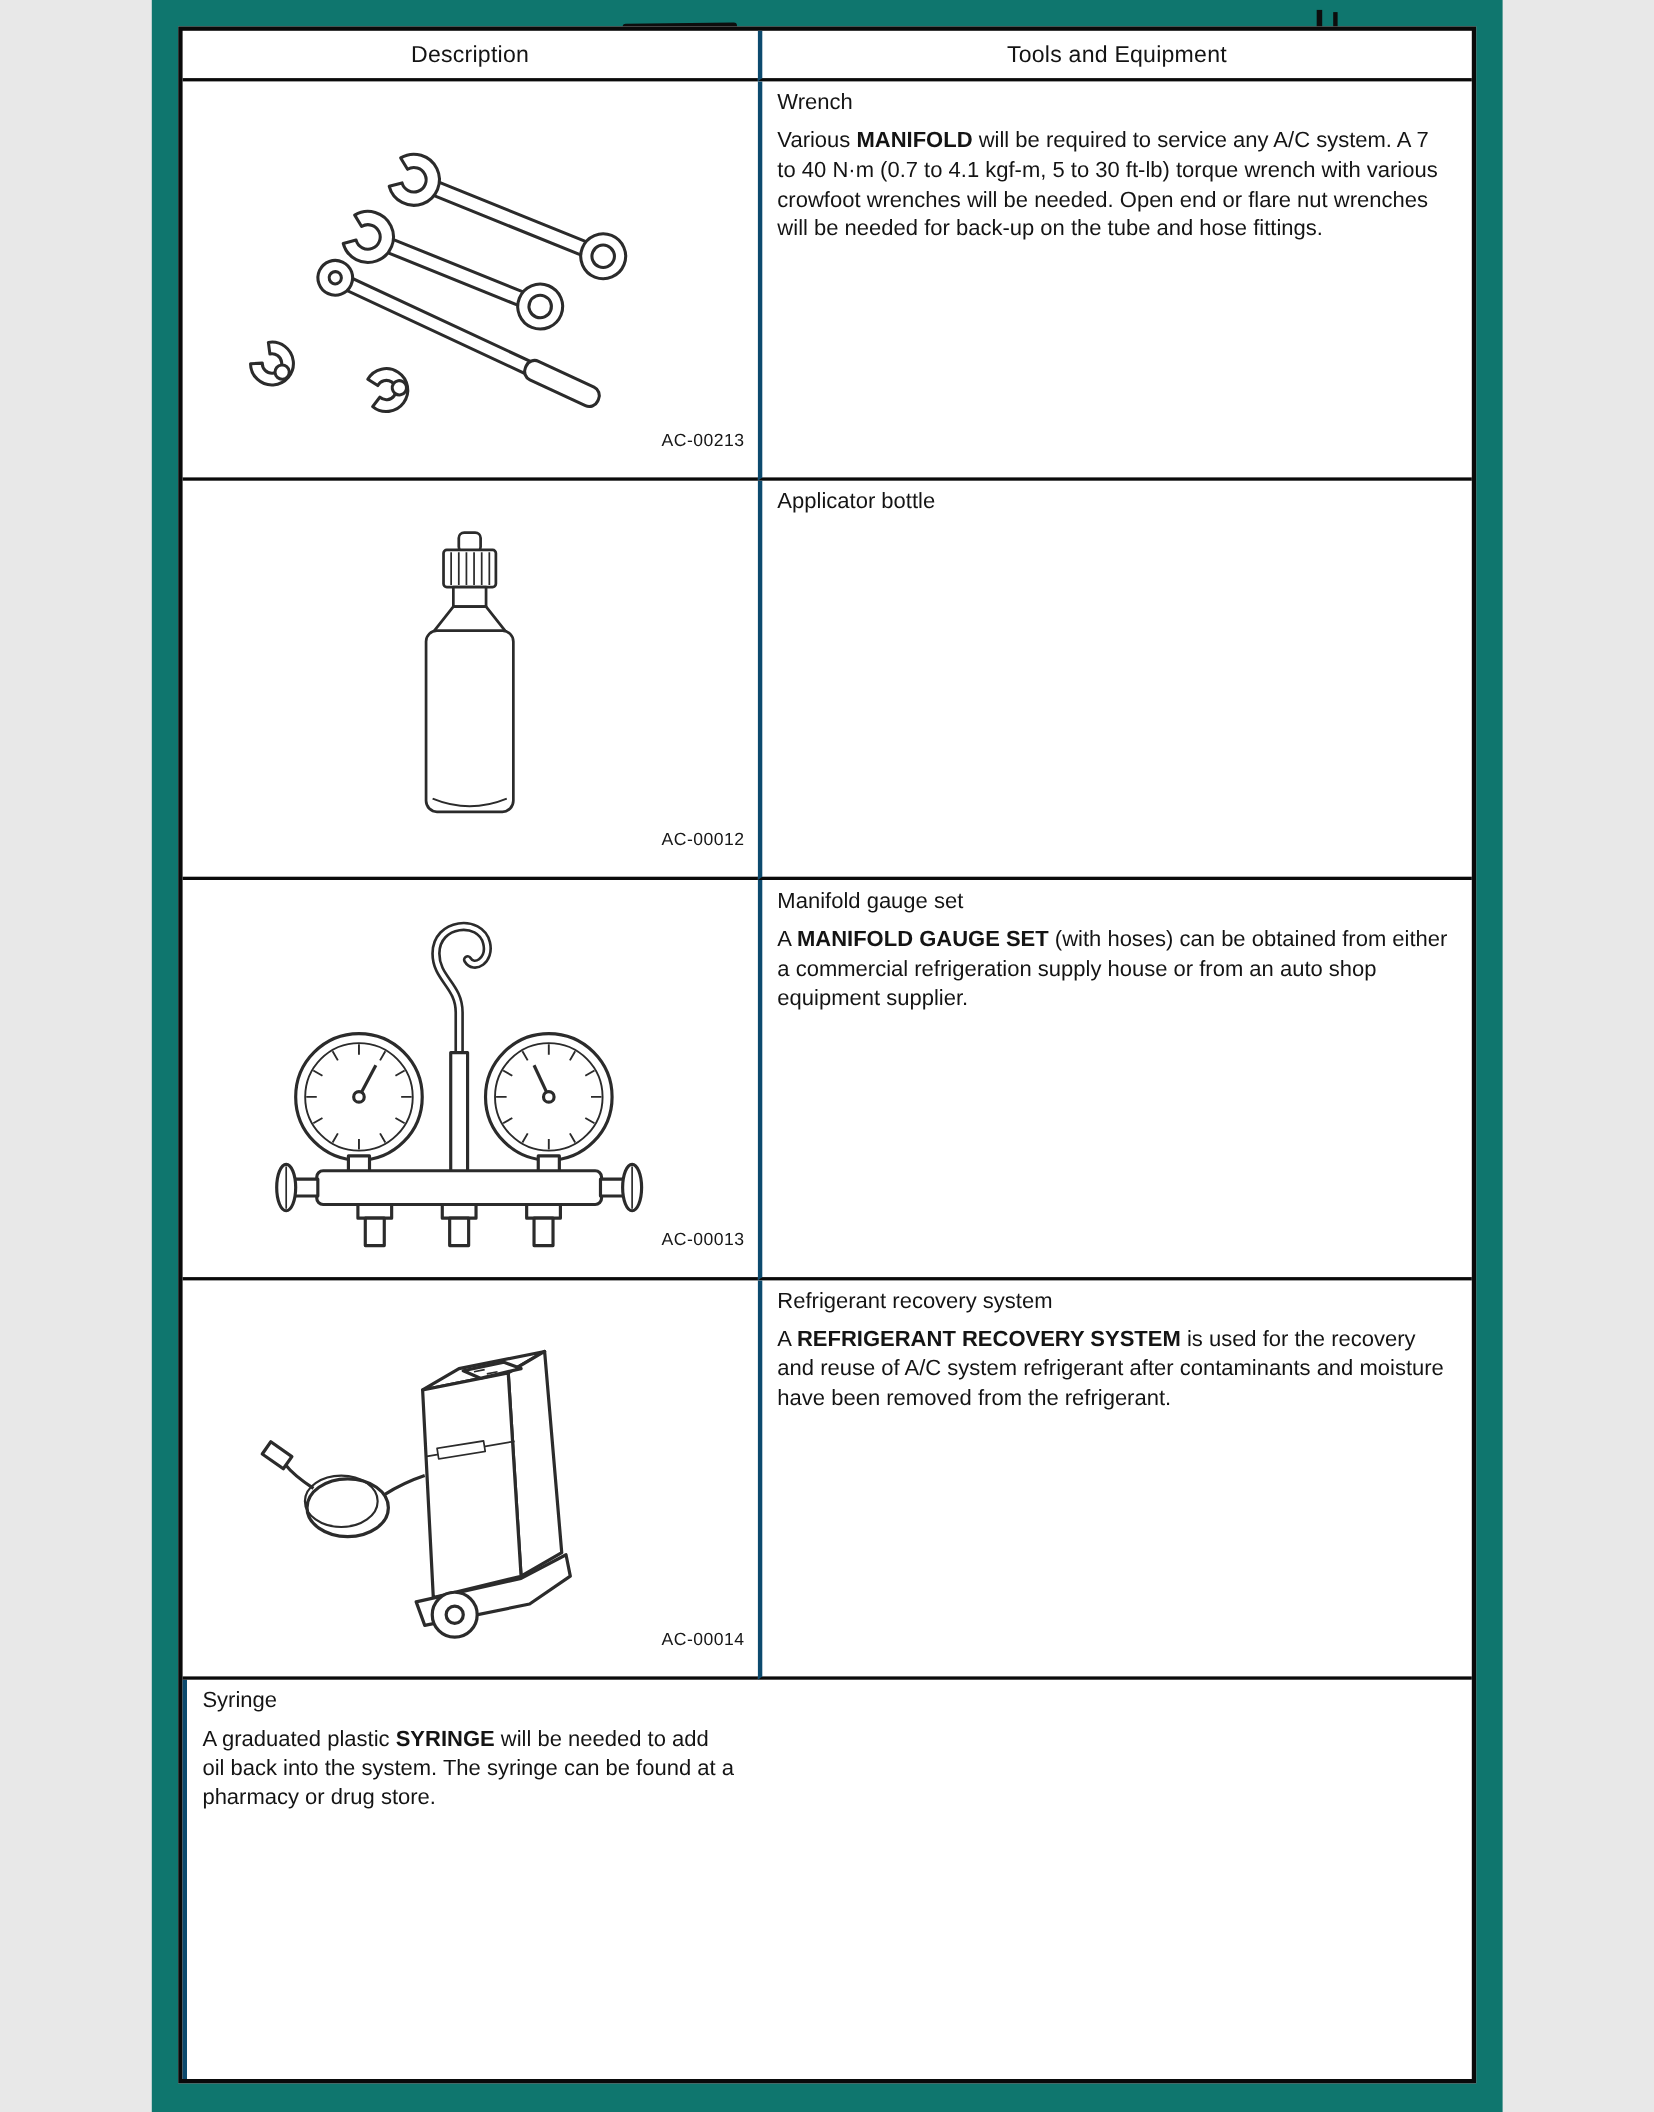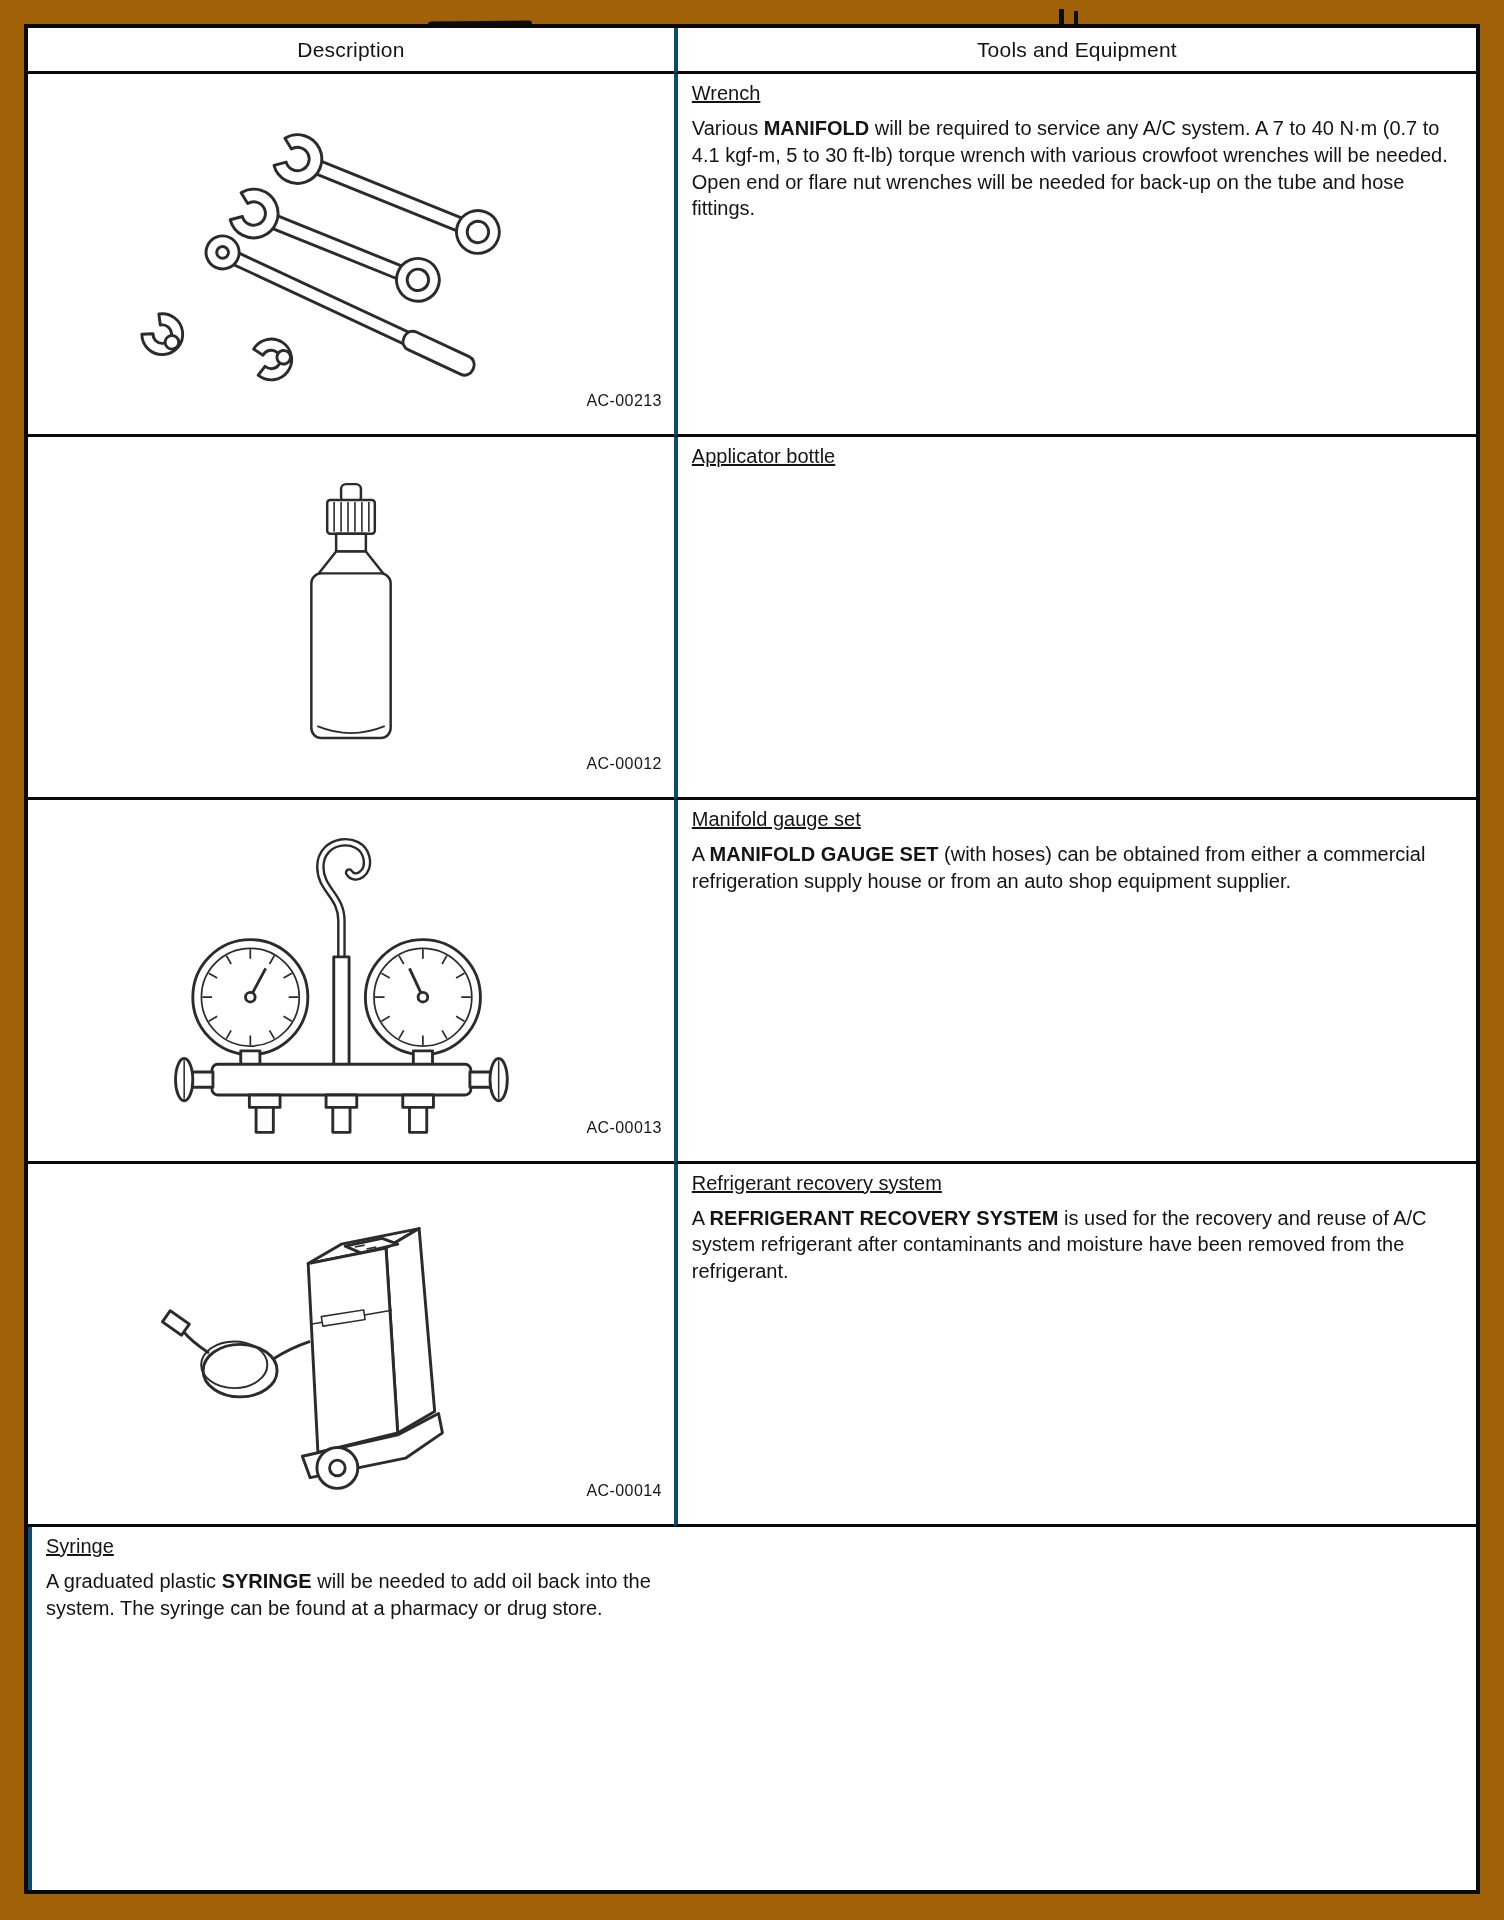--- a/index.html
+++ b/index.html
@@ -1,20 +1,20 @@
 <!DOCTYPE html>
 <html><head>
 <meta charset="utf-8">
 <style>
   html,body { margin:0; padding:0; background:#e8e8e8; }
   .page {
     position:relative;
-    width:1504px; height:1920px;
+    width:1228px; height:1920px;
     margin:0 auto;
-    background:#a16207;
+    background:#0f766e;
     font-family:"Liberation Sans", sans-serif;
     color:#141414;
     overflow:hidden;
   }
   .frame {
     position:absolute;
     left:24px; right:24px; top:24px; bottom:26px;
     border:4px solid #0a0a0a;
     display:grid;
     grid-template-columns:44.6% 55.4%;
@@ -32,21 +32,21 @@
     position:relative;
     display:flex; align-items:center; justify-content:center;
     padding:6px 10px;
   }
   .figcell svg { max-width:96%; max-height:95%; }
   .figcode {
     position:absolute; right:12px; bottom:24px;
     font-size:16px; letter-spacing:0.4px; color:#161616;
   }
   .textcell { padding:8px 20px 0 14px; }
-  .tool-title { font-size:20px; margin:0 0 10px 0;text-decoration:underline; }
+  .tool-title { font-size:20px; margin:0 0 10px 0; }
   .tool-body { font-size:20px; line-height:1.34; margin:0; }
   .tool-body b { font-weight:700; }
   .artifact { position:absolute; background:#0d0d0d; }
   .a1 { left:428px; top:21px; width:104px; height:7px; border-radius:3px; transform:rotate(-0.6deg); }
   .a2 { left:1059px; top:9px;  width:5px;  height:17px; }
   .a3 { left:1074px; top:11px; width:4px;  height:15px; }
 </style>
 </head>
 <body>
 

